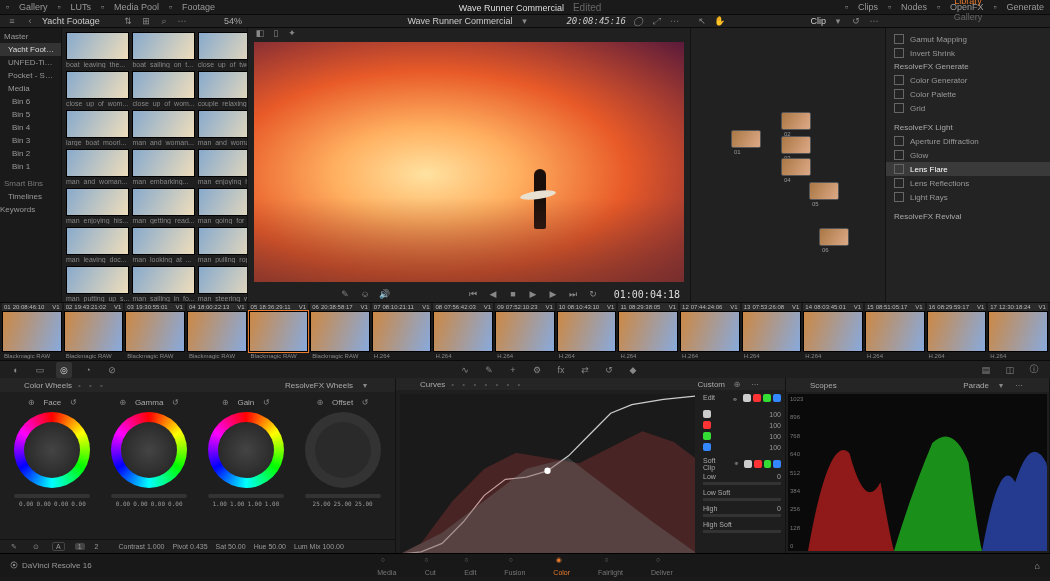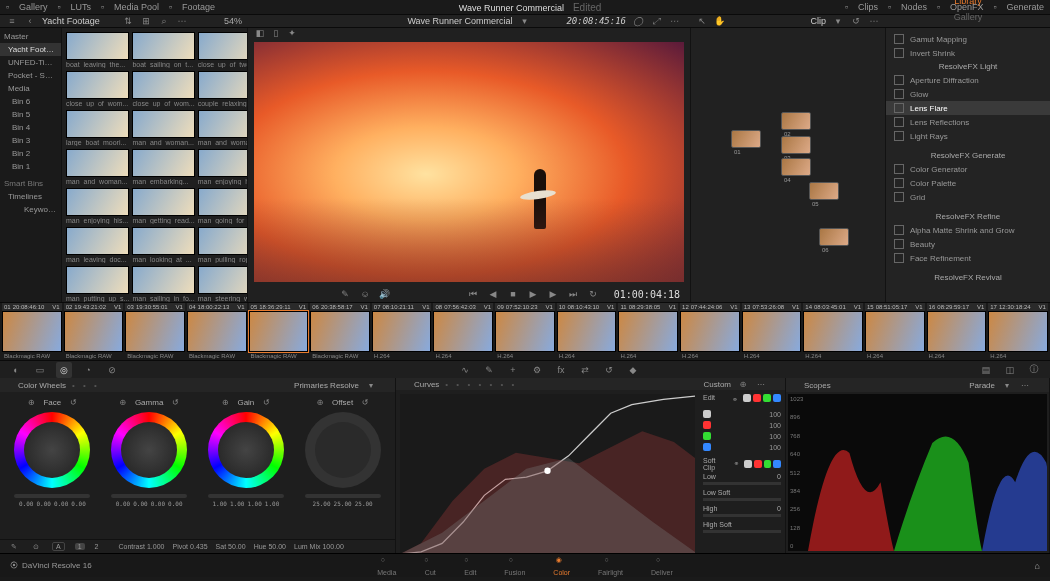--- a/index.html
+++ b/index.html
@@ -48,21 +48,21 @@
 .surfer::after { content:""; position:absolute; bottom:30px; left:-4px; width:36px; height:8px; background:#e8e0d0; transform: rotate(-8deg); border-radius:50%; }
 .viewer .transport { height: 16px; display: flex; align-items: center; justify-content: center; gap: 8px; color: #999; position: relative; }
 .viewer .tc { position:absolute; right: 10px; font-family: monospace; color: #ddd; font-size: 10px; }
 
 
 .nodes { width: 196px; background: #212121; position: relative; border-left: 1px solid #121212; border-right: 1px solid #121212; }
 .node-box { position:absolute; width:30px; height:18px; border:1px solid #555; border-radius:2px; background:linear-gradient(120deg,#aa7744,#ddaa88); cursor:grab; }
 .node-num { position:absolute; bottom:-8px; left:2px; font-size:6px; color:#999; }
 
 
-.library { width: 164px; background: #232323; padding: 4px 0; text-align: center; }
+.library { width: 164px; background: #232323; padding: 4px 0; }
 .lib-group { margin-bottom: 6px; }
 .lib-hdr { color: #aaa; font-size: 8px; padding: 2px 8px; font-weight: 500; }
 .lib-item { display:flex; align-items:center; gap:6px; padding: 2px 8px; font-size: 8px; color: #999; cursor: pointer; }
 .lib-item.sel { background: #3a3a3a; color: #fff; }
 .lib-icon { width:10px; height:10px; border:1px solid #666; }
 
 
 .strip { height: 58px; background: #1a1a1a; display: flex; gap: 2px; padding: 0 2px; border-top: 1px solid #0a0a0a; }
 .strip-clip { flex: 1; display: flex; flex-direction: column; }
 .strip-hdr { font-size: 6px; color: #bbb; background: #2a2a2a; padding: 1px 2px; display:flex; gap:2px; }
@@ -72,21 +72,21 @@
 
 
 .toolrow { height: 18px; background: #1f1f1f; display: flex; align-items: center; gap: 8px; padding: 0 8px; border-top: 1px solid #0a0a0a; }
 .toolrow .spacer { flex: 1; }
 .tr-btn { width: 16px; height: 16px; display:inline-flex; align-items:center; justify-content:center; color:#888; cursor:pointer; border-radius:2px; }
 .tr-btn.on { background:#333; color:#ddd; }
 
 
 .bottom { display: flex; height: 175px; background: #1e1e1e; }
 .panel { border-right: 1px solid #121212; display: flex; flex-direction: column; }
-.panel-hdr { height: 14px; background: #252525; display:flex; align-items:center; padding:0 18px; font-size:8px; color:#aaa; gap: 6px; }
+.panel-hdr { height: 14px; background: #252525; display:flex; align-items:center; padding:0 24px; font-size:8px; color:#aaa; gap: 6px; }
 .panel-hdr .spacer { flex:1; }
 .panel-hdr .dots { letter-spacing: 3px; color:#555; }
 
 
 .wheels-panel { width: 396px; }
 .wheels { flex:1; display:flex; justify-content:space-around; align-items:flex-start; padding:4px 4px 0; }
 .wheel-group { text-align:center; flex:1; }
 .wheel-label { font-size:8px; color:#aaa; margin-bottom:4px; display:flex; align-items:center; justify-content:center; gap:6px; }
 .wheel { width: 76px; height: 76px; border-radius: 50%; margin: 0 auto; position: relative; background: conic-gradient(red,yellow,lime,cyan,blue,magenta,red); cursor:grab; }
 .wheel::after { content:""; position:absolute; inset:10px; border-radius:50%; background: radial-gradient(circle,#444 0%, #2a2a2a 70%); }
@@ -219,21 +219,21 @@
           <div class="node " style="padding-left:12px">Bin 6</div>
           <div class="node " style="padding-left:12px">Bin 5</div>
           <div class="node " style="padding-left:12px">Bin 4</div>
           <div class="node " style="padding-left:12px">Bin 3</div>
           <div class="node " style="padding-left:12px">Bin 2</div>
           <div class="node " style="padding-left:12px">Bin 1</div>
         </div>
       <div class="hdr">Smart Bins</div>
       <div id="smart-nodes">
           <div class="node" style="padding-left:8px">Timelines</div>
-          <div class="node" style="padding-left:24px">Keywords</div>
+          <div class="node" style="padding-left:0">Keywords</div>
         </div>
     </div>
     <div class="thumb-grid" id="thumb-grid">
         <div class="bin-clip">
           <div class="bin-thumb"></div>
           <div class="bin-name">boat_leaving_the...</div>
         </div>
         <div class="bin-clip">
           <div class="bin-thumb"></div>
           <div class="bin-name">boat_sailing_on_t...</div>
@@ -368,70 +368,55 @@
   <div class="library" id="library">
       <div class="lib-item">
         <span class="lib-icon"></span>
         <span>Gamut Mapping</span>
       </div>
       <div class="lib-item">
         <span class="lib-icon"></span>
         <span>Invert Shrink</span>
       </div>
       <div class="lib-group">
+        <div class="lib-hdr">ResolveFX Generate</div>
+        <div class="lib-item ">
+          <span class="lib-icon"></span>
+          <span>Color Generator</span>
+        </div>
+        <div class="lib-item ">
+          <span class="lib-icon"></span>
+          <span>Color Palette</span>
+        </div>
+        <div class="lib-item ">
+          <span class="lib-icon"></span>
+          <span>Grid</span>
+        </div>
+      </div>
+      <div class="lib-group">
         <div class="lib-hdr">ResolveFX Light</div>
         <div class="lib-item ">
           <span class="lib-icon"></span>
           <span>Aperture Diffraction</span>
         </div>
         <div class="lib-item ">
           <span class="lib-icon"></span>
           <span>Glow</span>
         </div>
         <div class="lib-item sel">
           <span class="lib-icon"></span>
           <span>Lens Flare</span>
         </div>
         <div class="lib-item ">
           <span class="lib-icon"></span>
           <span>Lens Reflections</span>
         </div>
         <div class="lib-item ">
           <span class="lib-icon"></span>
           <span>Light Rays</span>
-        </div>
-      </div>
-      <div class="lib-group">
-        <div class="lib-hdr">ResolveFX Generate</div>
-        <div class="lib-item ">
-          <span class="lib-icon"></span>
-          <span>Color Generator</span>
-        </div>
-        <div class="lib-item ">
-          <span class="lib-icon"></span>
-          <span>Color Palette</span>
-        </div>
-        <div class="lib-item ">
-          <span class="lib-icon"></span>
-          <span>Grid</span>
-        </div>
-      </div>
-      <div class="lib-group">
-        <div class="lib-hdr">ResolveFX Refine</div>
-        <div class="lib-item ">
-          <span class="lib-icon"></span>
-          <span>Alpha Matte Shrink and Grow</span>
-        </div>
-        <div class="lib-item ">
-          <span class="lib-icon"></span>
-          <span>Beauty</span>
-        </div>
-        <div class="lib-item ">
-          <span class="lib-icon"></span>
-          <span>Face Refinement</span>
         </div>
       </div>
       <div class="lib-group">
         <div class="lib-hdr">ResolveFX Revival</div>
       </div>
     </div>
 </div>
 
 <div class="strip" id="strip">
     <div class="strip-clip">
@@ -609,21 +594,21 @@
   <span class="tr-btn">◫</span>
   <span class="tr-btn">ⓘ</span>
 </div>
 
 <div class="bottom">
   <div class="panel wheels-panel">
     <div class="panel-hdr">
       <span>Color Wheels</span>
       <span class="dots">• • •</span>
       <span class="spacer"></span>
-      <span>Primaries Resolve</span>
+      <span>ResolveFX Wheels</span>
       <span class="tool-btn">▾</span>
     </div>
     <div class="wheels" id="wheels">
         <div class="wheel-group">
           <div class="wheel-label">
             <span class="tool-btn">⊕</span>
             <span>Face</span>
             <span class="tool-btn">↺</span>
           </div>
           <div class="wheel "></div>

